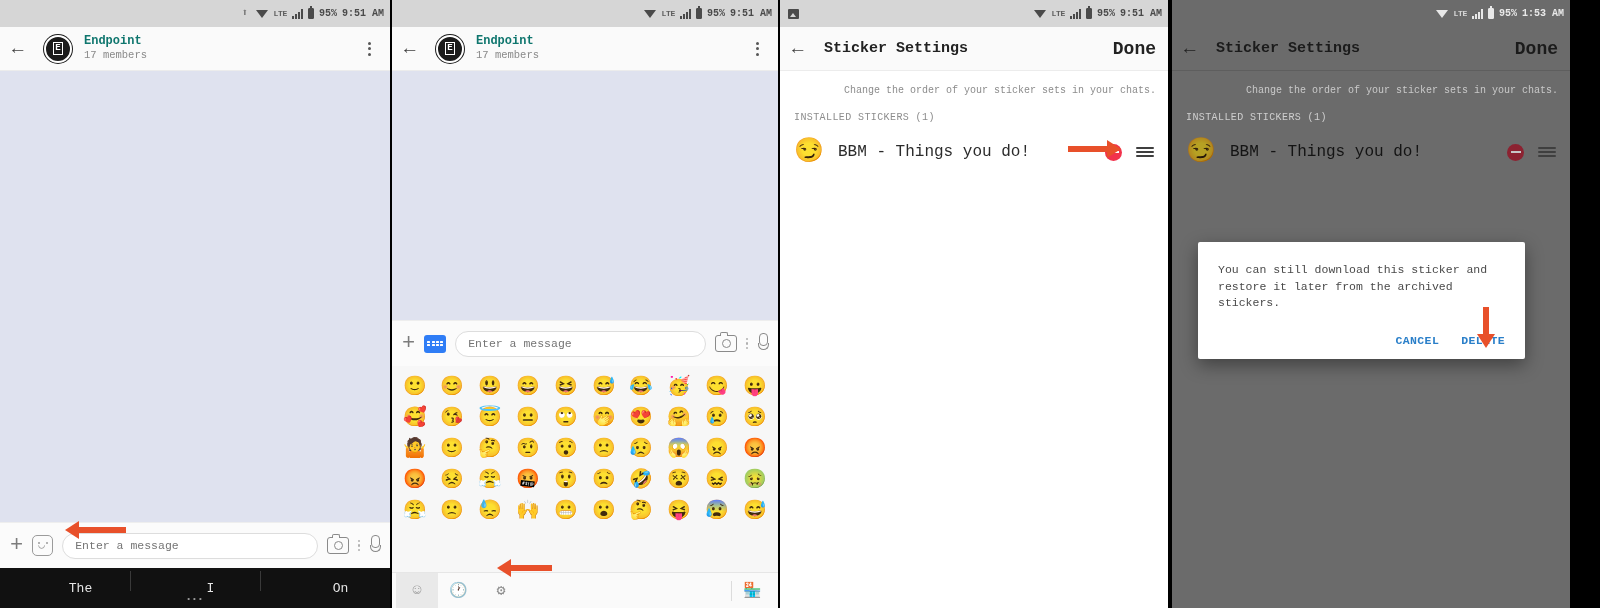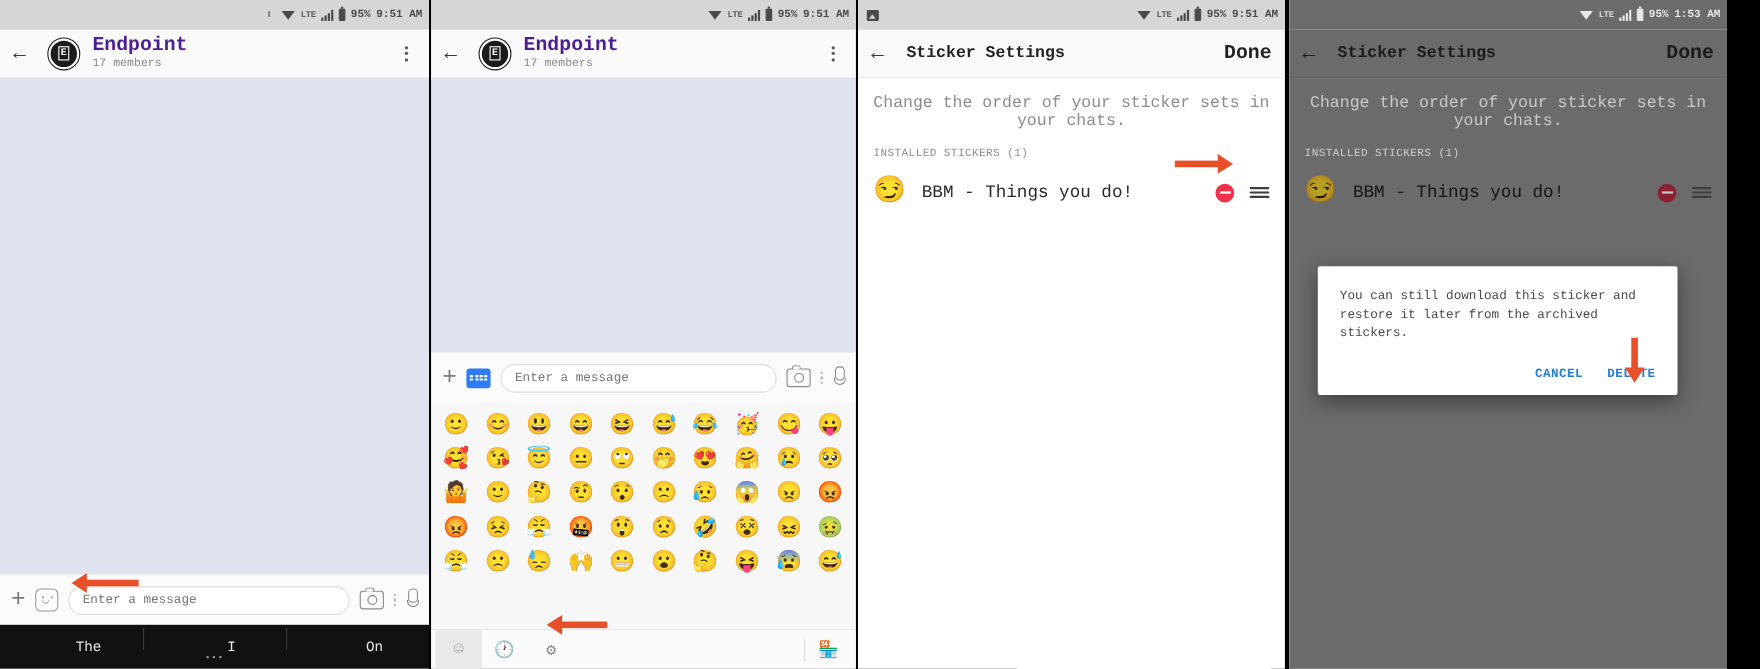--- a/index.html
+++ b/index.html
@@ -69,21 +69,21 @@
   }
   .dim .back-arrow::before { color: #1f1f1f; }
   .avatar {
     width: 28px; height: 28px; border-radius: 50%; background: #1b1b1b;
     flex: none; display: flex; align-items: center; justify-content: center;
     color: #fff; font-size: 12px; font-weight: bold;
     border: 2px solid #fff; box-shadow: 0 0 0 1px #1b1b1b;
   }
   .avatar span { border: 1.2px solid #fff; padding: 0 1px; line-height: 11px; font-size: 9px; }
   .title-wrap { flex: 1; min-width: 0; }
-  .app-title { font-size: 18px; font-weight: bold; color: #4c1d95; line-height: 1.15; }
+  .app-title { font-size: 12px; font-weight: bold; color: #0f766e; line-height: 1.15; }
   .app-sub { font-size: 10.5px; color: #8a8a8a; line-height: 1.3; }
   .appbar-title-plain { font-size: 15px; font-weight: bold; color: #222; flex: 1; }
   .dim .appbar-title-plain { color: #1b1b1b; }
   .kebab { width: 18px; height: 18px; display:flex; flex-direction:column; align-items:center; justify-content:center; gap:2.5px; cursor:pointer; flex:none;}
   .kebab i { width: 3px; height: 3px; border-radius: 50%; background: #555; display: block; }
   .done-btn { font-size: 18px; font-weight: bold; color: #222; cursor: pointer; padding-left: 8px; }
   .dim .done-btn { color: #1b1b1b; }
 
   
   .chat-body { background: #dfe2ef; flex: 1; }
@@ -169,21 +169,21 @@
     font-size: 15px; color: #8e8e8e; cursor: pointer;
   }
   .etab.active { background: #e9e9e9; }
   .etab-spacer { flex: 1; }
   .etab-sep { width: 1px; height: 20px; background: #dcdcdc; }
 
   
   .settings-body { background: #fff; flex: 1; }
   .settings-body.dim { background: #6b6b6b; }
   .settings-hint {
-    text-align: center; font-size: 15px; color: #8c8c8c; padding: 14px 12px 10px;
+    text-align: right; font-size: 10px; color: #8c8c8c; padding: 14px 12px 10px;
   }
   .dim .settings-hint, .settings-body.dim .settings-hint { color: #c9c9c9; }
   .section-label {
     font-size: 10px; color: #8c8c8c; letter-spacing: .4px; padding: 6px 14px 8px;
   }
   .settings-body.dim .section-label { color: #cfcfcf; }
   .sticker-row {
     display: flex; align-items: center; padding: 6px 14px; gap: 14px;
   }
   .sticker-thumb {

